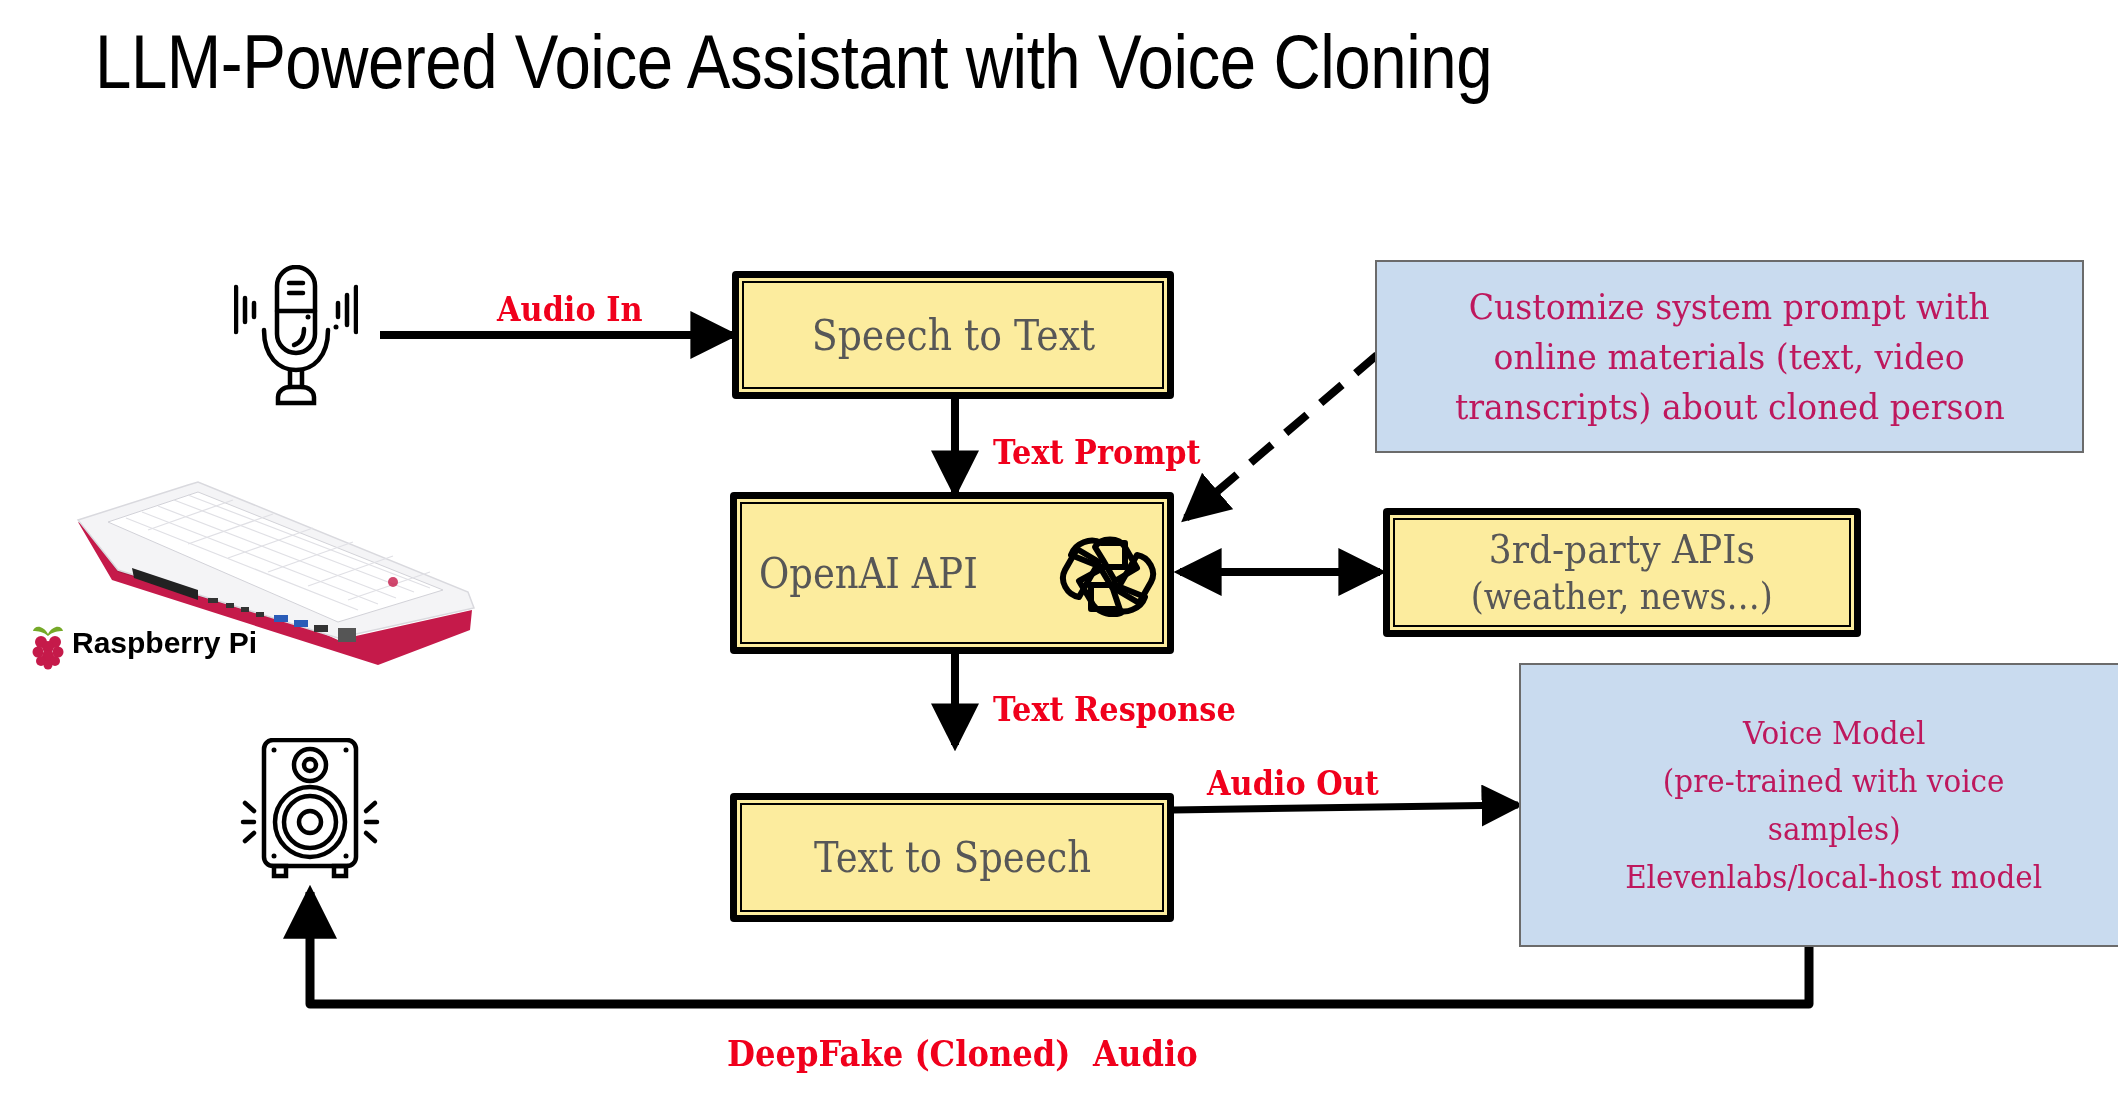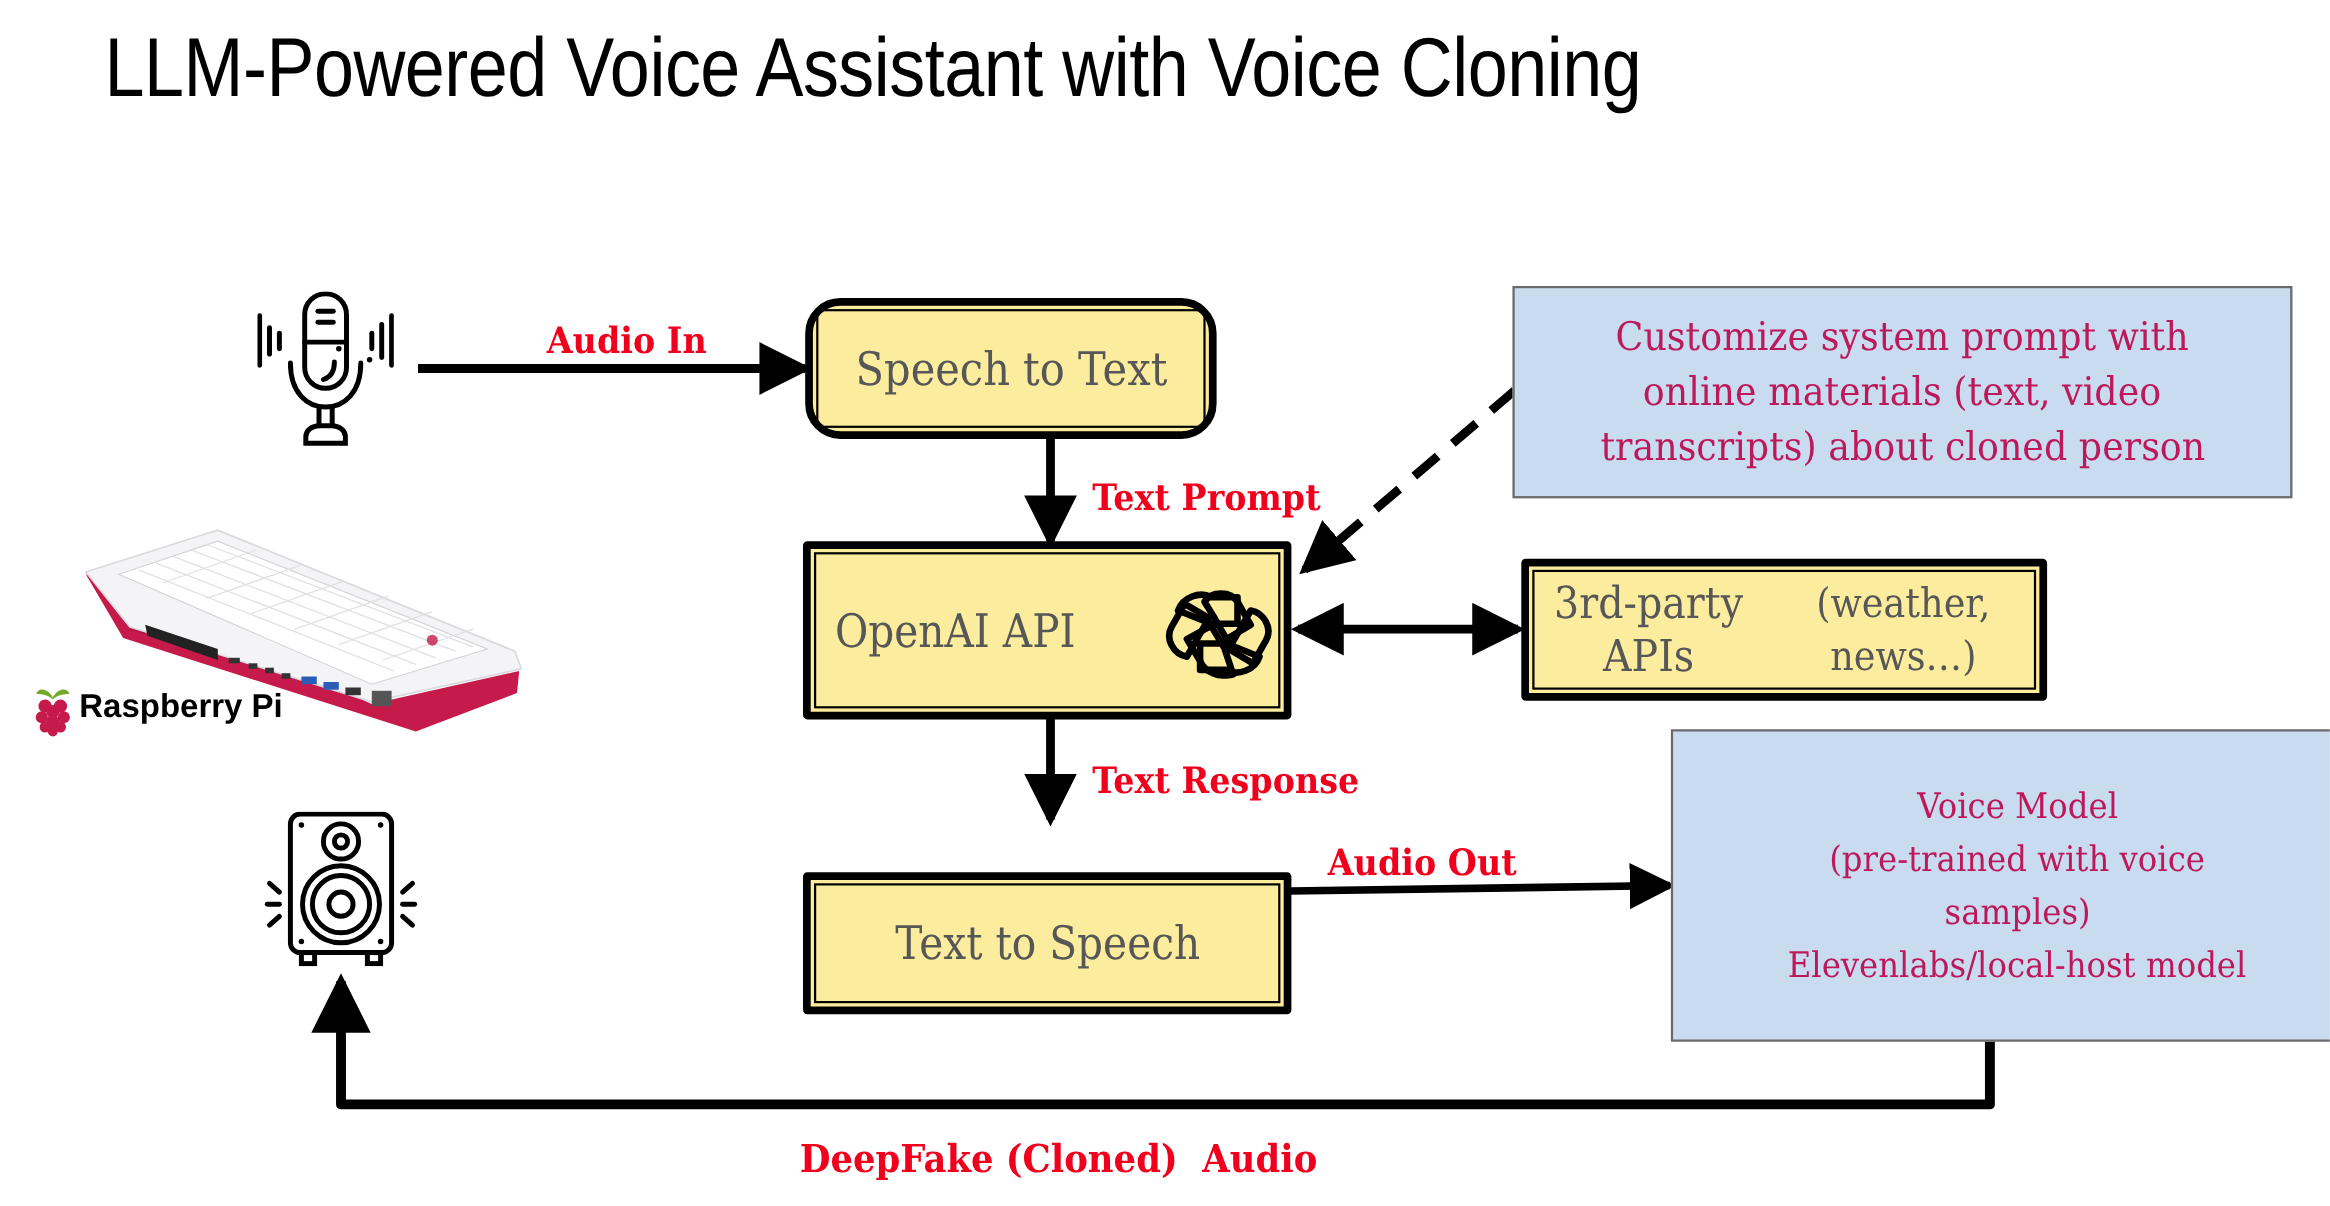--- a/index.html
+++ b/index.html
@@ -90,21 +90,21 @@
       <line x1="68" y1="105" x2="68" y2="122"></line>
       <path d="M44,138 L44,132 C44,126 50,122 56,122 L68,122 C74,122 80,126 80,132 L80,138 Z"></path>
     </g>
     <circle cx="74" cy="52" r="2.5" fill="#000"></circle>
     <circle cx="102" cy="62" r="2.5" fill="#000"></circle>
   </svg>
 </div>
 
 <div class="abs lbl" style="left:497px; top:290px; font-size:33px;">Audio In</div>
 
-<div class="abs ybox" style="left:732px; top:271px; width:374px; height:128px; font-size:42px;border-radius:32px;">
+<div class="abs ybox" style="left:732px; top:271px; width:442px; height:128px; font-size:42px;">
   <span style="transform:scaleX(0.9); display:inline-block;">Speech to Text</span>
 </div>
 
 <div class="abs lbl" style="left:993px; top:433px; font-size:33px;">Text Prompt</div>
 
 <div class="abs bbox" style="left:1375px; top:260px; width:709px; height:193px; font-size:36px; line-height:50px;">
   <div style="transform:scaleX(0.92);">Customize system prompt with</div>
   <div style="transform:scaleX(0.92);">online materials (text, video</div>
   <div style="transform:scaleX(0.92);">transcripts) about cloned person</div>
 </div>
@@ -118,21 +118,21 @@
         <path d="M82,20 C94,22 102,36 96,47 L84,68 L62,55 L74,34 Z"></path>
         <path d="M90,62 C86,74 70,80 60,74 L36,74 L36,50 L60,50 Z"></path>
         <path d="M66,78 C54,82 40,76 36,66 L24,46 L46,34 L58,54 Z"></path>
         <path d="M24,62 C12,60 4,46 10,35 L22,14 L44,27 L32,48 Z"></path>
         <path d="M16,20 C20,8 36,2 46,8 L70,8 L70,32 L46,32 Z"></path>
       </g>
     </svg>
   </span>
 </div>
 
-<div class="abs ybox" style="left:1383px; top:508px; width:478px; height:129px; flex-direction:row; font-size:40px; line-height:48px;">
+<div class="abs ybox" style="left:1383px; top:508px; width:478px; height:129px; flex-direction:column; font-size:40px; line-height:48px;">
   <div style="transform:scaleX(0.9);">3rd-party APIs</div>
   <div style="transform:scaleX(0.9); font-size:37px;">(weather, news…)</div>
 </div>
 
 <div class="abs lbl" style="left:993px; top:690px; font-size:33px;">Text Response</div>
 
 <div class="abs ybox" style="left:730px; top:745px; width:444px; height:129px; font-size:42px;margin-top:48px;">
   <span style="transform:scaleX(0.88); display:inline-block;">Text to Speech</span>
 </div>
 

